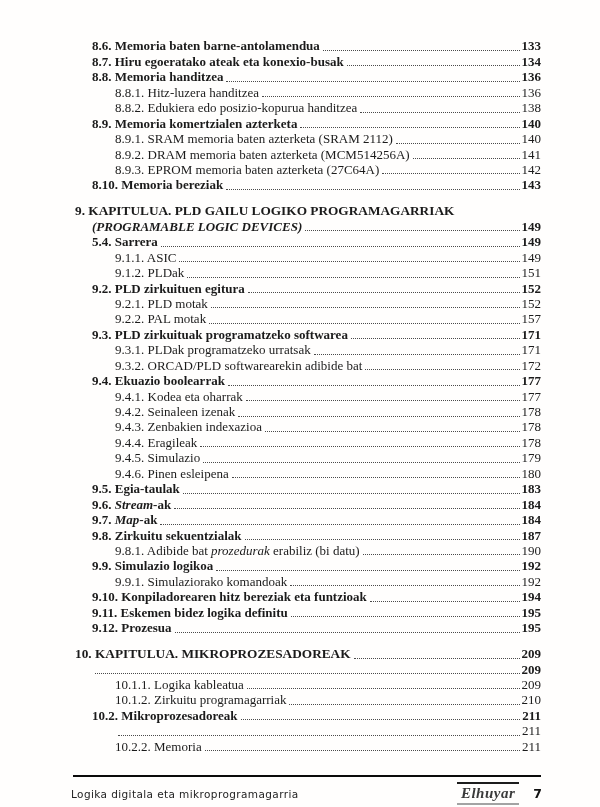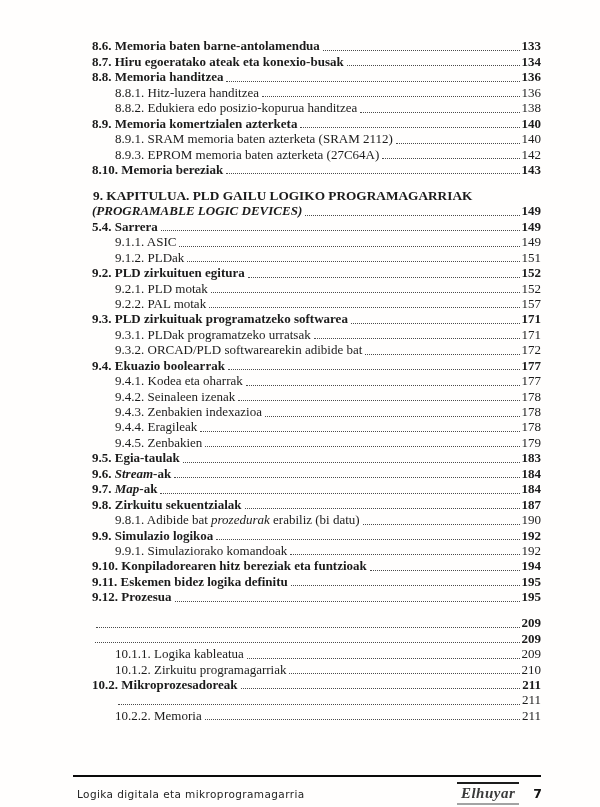--- a/index.html
+++ b/index.html
@@ -7,39 +7,39 @@
     position:relative; width:600px; height:807px; background:#fffefd;
     font-family:"Liberation Serif", serif; color:#1b1b1b; overflow:hidden;text-align:right;
   }
   .toc { position:absolute; top:38px; left:75px; width:466px; }
   .toc-block + .toc-block { margin-top:10.5px; }
   .toc-row {
     display:flex; align-items:flex-end;
     height:15.45px; font-size:13px; line-height:15px;
   }
   .toc-row.bold { font-weight:bold; }
-  .lvl1 { padding-left:0; font-size:13.3px;margin-left:18px; }
+  .lvl1 { padding-left:0; font-size:13.3px; }
   .lvl2 { padding-left:17px; }
   .lvl3 { padding-left:40px; }
   .toc-label { white-space:nowrap; }
   .italic { font-style:italic;margin-top:40px; }
   .leader {
     flex:1 1 auto; min-width:8px;
     border-bottom:1.5px dotted #4a4a4a;
     margin:0 2px 2.5px 3px;
   }
   .toc-page { font-size:13px; }
   .toc-page.bold { font-weight:bold; }
 
   .footer-rule {
     position:absolute; left:73px; right:59px; top:775px;
     border-top:2.5px solid #0a0a0a;
   }
   .footer {
-    position:absolute; left:77px; right:58px; top:782px;
+    position:absolute; left:71px; right:58px; top:782px;
     display:flex; align-items:center;
   }
   .footer-title {
     font-family:"DejaVu Sans", sans-serif; font-size:10.5px;
     color:#242424; letter-spacing:0.4px;
   }
   .footer-logo {
     margin-left:auto; margin-right:14px;
     border-top:2px solid #1c1c1c; border-bottom:2px solid #a3a3a3;
     padding:0 4px 1px 4px;
@@ -88,20 +88,25 @@
           <span class="toc-label"><span>8.9. Memoria komertzialen azterketa</span></span>
           <span class="leader"></span>
           <span class="toc-page bold">140</span>
         </div>
         <div class="toc-row lvl3">
           <span class="toc-label"><span>8.9.1. SRAM memoria baten azterketa (SRAM 2112)</span></span>
           <span class="leader"></span>
           <span class="toc-page">140</span>
         </div>
         <div class="toc-row lvl3">
+          <span class="toc-label"><span>8.9.2. DRAM memoria baten azterketa (MCM514256A)</span></span>
+          <span class="leader"></span>
+          <span class="toc-page">141</span>
+        </div>
+        <div class="toc-row lvl3">
           <span class="toc-label"><span>8.9.3. EPROM memoria baten azterketa (27C64A)</span></span>
           <span class="leader"></span>
           <span class="toc-page">142</span>
         </div>
         <div class="toc-row lvl2 bold">
           <span class="toc-label"><span>8.10. Memoria bereziak</span></span>
           <span class="leader"></span>
           <span class="toc-page bold">143</span>
         </div>
       </div>
@@ -178,23 +183,28 @@
           <span class="toc-label"><span>9.4.3. Zenbakien indexazioa</span></span>
           <span class="leader"></span>
           <span class="toc-page">178</span>
         </div>
         <div class="toc-row lvl3">
           <span class="toc-label"><span>9.4.4. Eragileak</span></span>
           <span class="leader"></span>
           <span class="toc-page">178</span>
         </div>
         <div class="toc-row lvl3">
-          <span class="toc-label"><span>9.4.5. Zenbakien</span></span>
+          <span class="toc-label"><span>9.4.5. Simulazio</span></span>
           <span class="leader"></span>
           <span class="toc-page">179</span>
+        </div>
+        <div class="toc-row lvl3">
+          <span class="toc-label"><span>9.4.6. Pinen esleipena</span></span>
+          <span class="leader"></span>
+          <span class="toc-page">180</span>
         </div>
         <div class="toc-row lvl2 bold">
           <span class="toc-label"><span>9.5. Egia-taulak</span></span>
           <span class="leader"></span>
           <span class="toc-page bold">183</span>
         </div>
         <div class="toc-row lvl2 bold">
           <span class="toc-label"><span>9.6. </span><span class="italic">Stream</span><span>-ak</span></span>
           <span class="leader"></span>
           <span class="toc-page bold">184</span>
@@ -235,20 +245,21 @@
           <span class="toc-page bold">195</span>
         </div>
         <div class="toc-row lvl2 bold">
           <span class="toc-label"><span>9.12. Prozesua</span></span>
           <span class="leader"></span>
           <span class="toc-page bold">195</span>
         </div>
       </div>
       <div class="toc-block">
         <div class="toc-row lvl1 bold">
+          <span class="toc-label"><span>10. KAPITULUA. MIKROPROZESADOREAK</span></span>
           <span class="leader"></span>
           <span class="toc-page bold">209</span>
         </div>
         <div class="toc-row lvl2 bold">
           <span class="leader"></span>
           <span class="toc-page bold">209</span>
         </div>
         <div class="toc-row lvl3">
           <span class="toc-label"><span>10.1.1. Logika kableatua</span></span>
           <span class="leader"></span>

